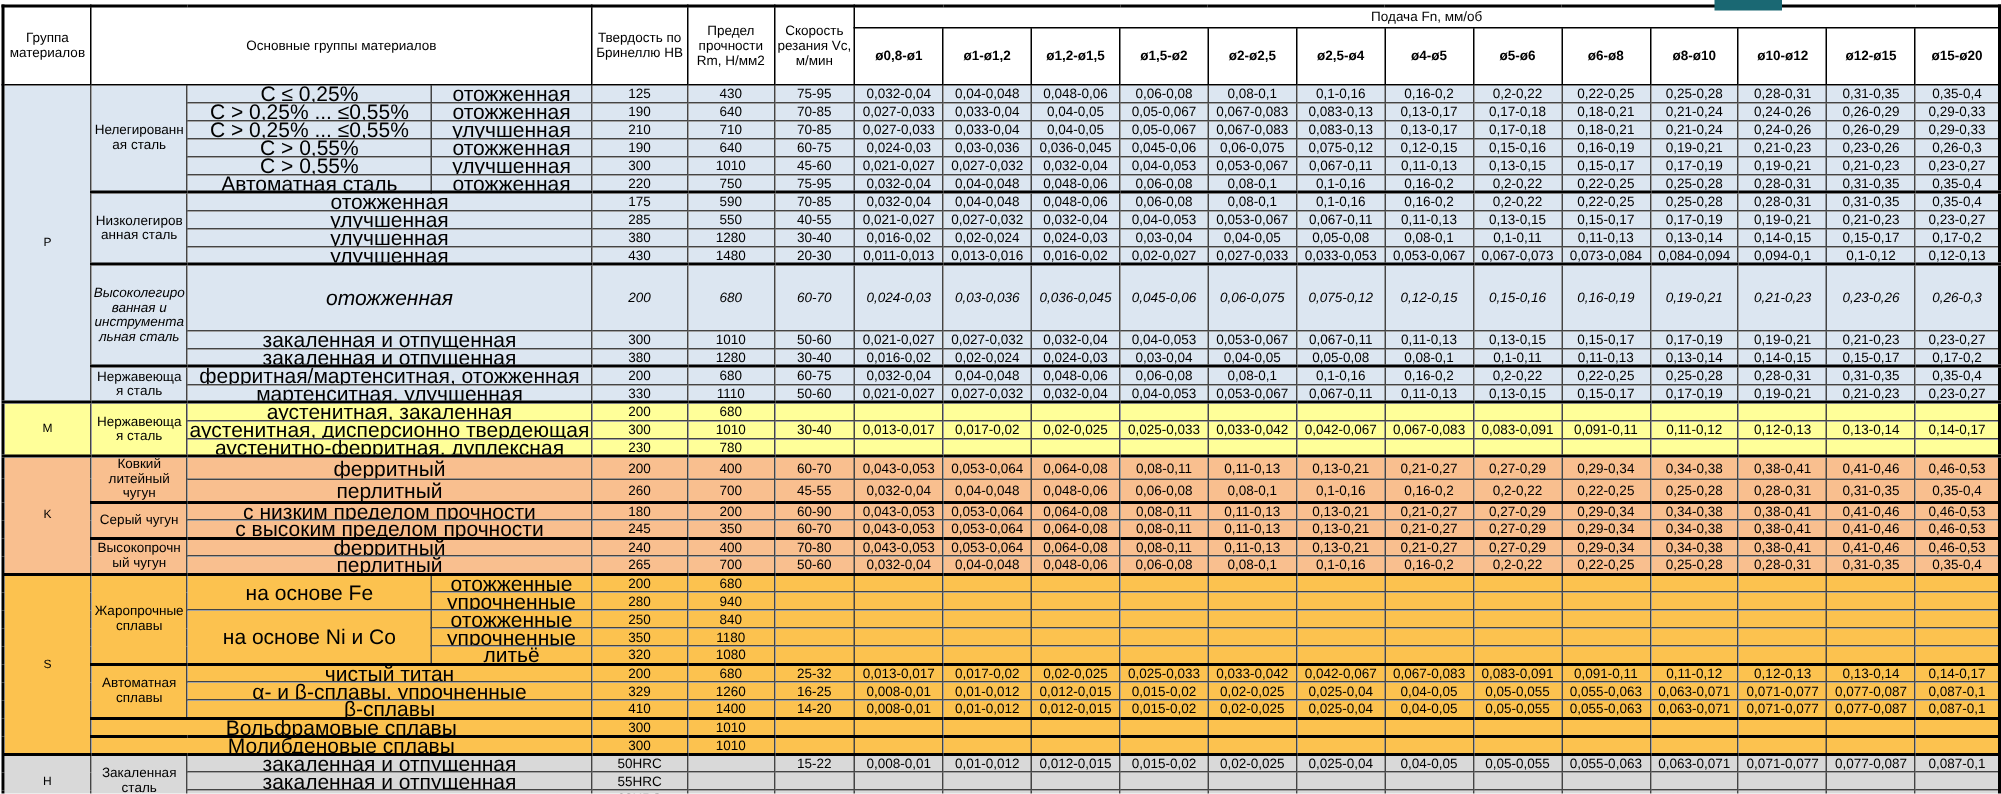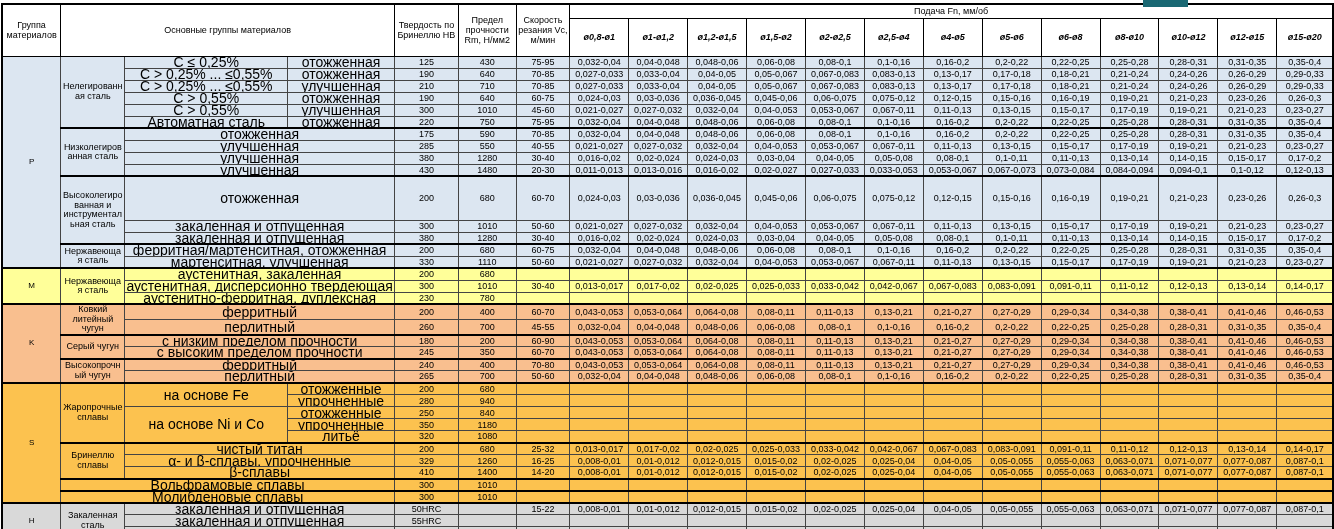--- a/index.html
+++ b/index.html
@@ -14,25 +14,25 @@
     border:2px solid #000; background:#fff;
   }
   td, th {
     border:1px solid #444; padding:0 1px;
     font-size:9px; line-height:10px; font-weight:normal;
     text-align:center; vertical-align:middle;
     overflow:hidden; white-space:nowrap;
   }
   thead th { border-color:#000; background:#fff; }
   thead tr.h-top { height:14px; }
-  thead tr.h-dia { height:38px;font-style:italic; }
+  thead tr.h-dia { height:38px; }
   thead th.left-head { white-space:normal; line-height:10px;text-align:center; }
   thead th.dia { font-weight:bold; }
   tbody tr { height:12px; }
-  tbody tr.tall { height:44px; }
+  tbody tr.tall { height:44px;font-style:italic; }
   tbody tr.tb > td { border-top:2px solid #000; }
   td.c-let { font-size:8px; }
   td.c-fam { white-space:normal; word-break:break-word; line-height:9.5px; }
   td.c-sub { font-size:14px; }
   .g-p { background:var(--g-p); }
   .g-m { background:var(--g-m); }
   .g-k { background:var(--g-k); }
   .g-s { background:var(--g-s); }
   .g-h { background:var(--g-h); }
   .teal-cell { position:absolute; left:1143px; top:0; width:45px; height:7px; z-index:6; }
@@ -667,21 +667,21 @@
         <td class="g-s"></td>
         <td class="g-s"></td>
         <td class="g-s"></td>
         <td class="g-s"></td>
         <td class="g-s"></td>
         <td class="g-s"></td>
         <td class="g-s"></td>
         <td class="g-s"></td>
       </tr>
       <tr class="tb">
-        <td rowspan="3" class="c-fam g-s">Бринеллю сплавы</td>
+        <td rowspan="3" class="c-fam g-s">Автоматная сплавы</td>
         <td colspan="2" class="c-sub g-s">чистый титан</td>
         <td class="g-s">200</td>
         <td class="g-s">680</td>
         <td class="g-s">25-32</td>
         <td class="g-s">0,013-0,017</td>
         <td class="g-s">0,017-0,02</td>
         <td class="g-s">0,02-0,025</td>
         <td class="g-s">0,025-0,033</td>
         <td class="g-s">0,033-0,042</td>
         <td class="g-s">0,042-0,067</td>

